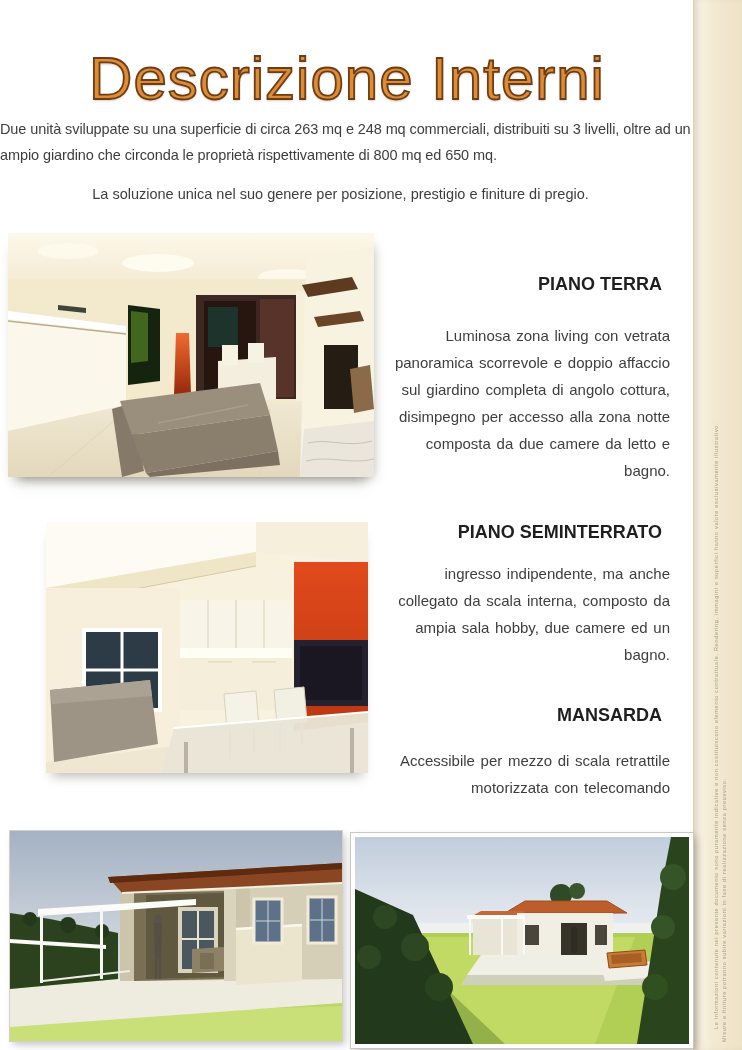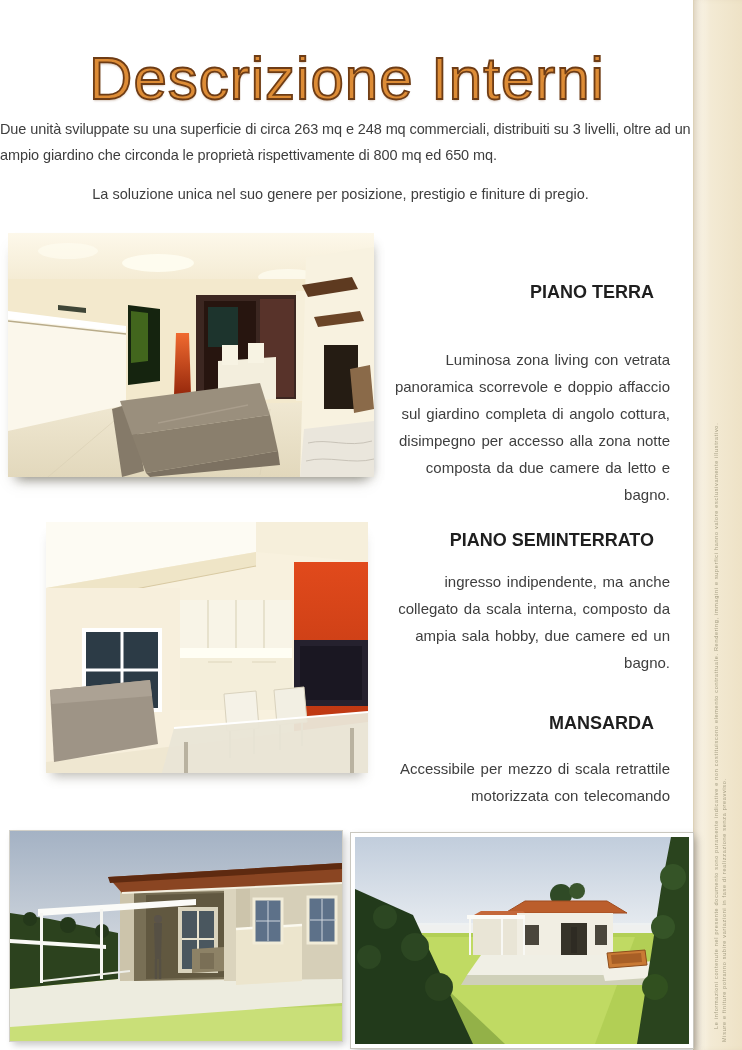--- a/index.html
+++ b/index.html
@@ -46,27 +46,27 @@
     box-shadow:0 10px 12px -7px rgba(90,85,70,.55),6px 6px 10px -6px rgba(90,85,70,.3);}
   .photo2{left:46px;top:522px;width:322px;height:251px;
     box-shadow:0 9px 11px -6px rgba(100,95,80,.45);}
   .photo3{left:10px;top:831px;width:332px;height:210px;
     box-shadow:0 0 0 1px #d2d0c8,3px 4px 7px rgba(0,0,0,.22);}
   .photo4{left:351px;top:833px;width:334px;height:207px;border:4px solid #fff;
     box-shadow:0 0 0 1px #c9c7bf,3px 4px 8px rgba(0,0,0,.25);}
   
   .col{position:absolute;left:380px;width:290px;text-align:right;}
   .col h2{
-    margin:16px;font-size:18px;font-weight:700;color:#1f1f1f;line-height:22px;
+    margin:8px;font-size:18px;font-weight:700;color:#1f1f1f;line-height:22px;
     font-family:"Liberation Sans", sans-serif;
   }
   .col p{
     margin:0;font-size:15px;line-height:27px;color:#3e3e3e;word-spacing:1.5px;
   }
-  .col.sec1{top:265px;} .col.sec1 p{margin-top:43px;}
+  .col.sec1{top:265px;} .col.sec1 p{margin-top:27px;}
   .col.sec2{top:513px;} .col.sec2 p{margin-top:17px;}
   .col.sec3{top:696px;} .col.sec3 p{margin-top:21px;}
 </style>
 </head>
 <body>
 
 <div class="page">
 
   <aside class="edge-strip">
     <span class="vtext l1">Le informazioni contenute nel presente documento sono puramente indicative e non costituiscono elemento contrattuale. Rendering, immagini e superfici hanno valore esclusivamente illustrativo.</span>

